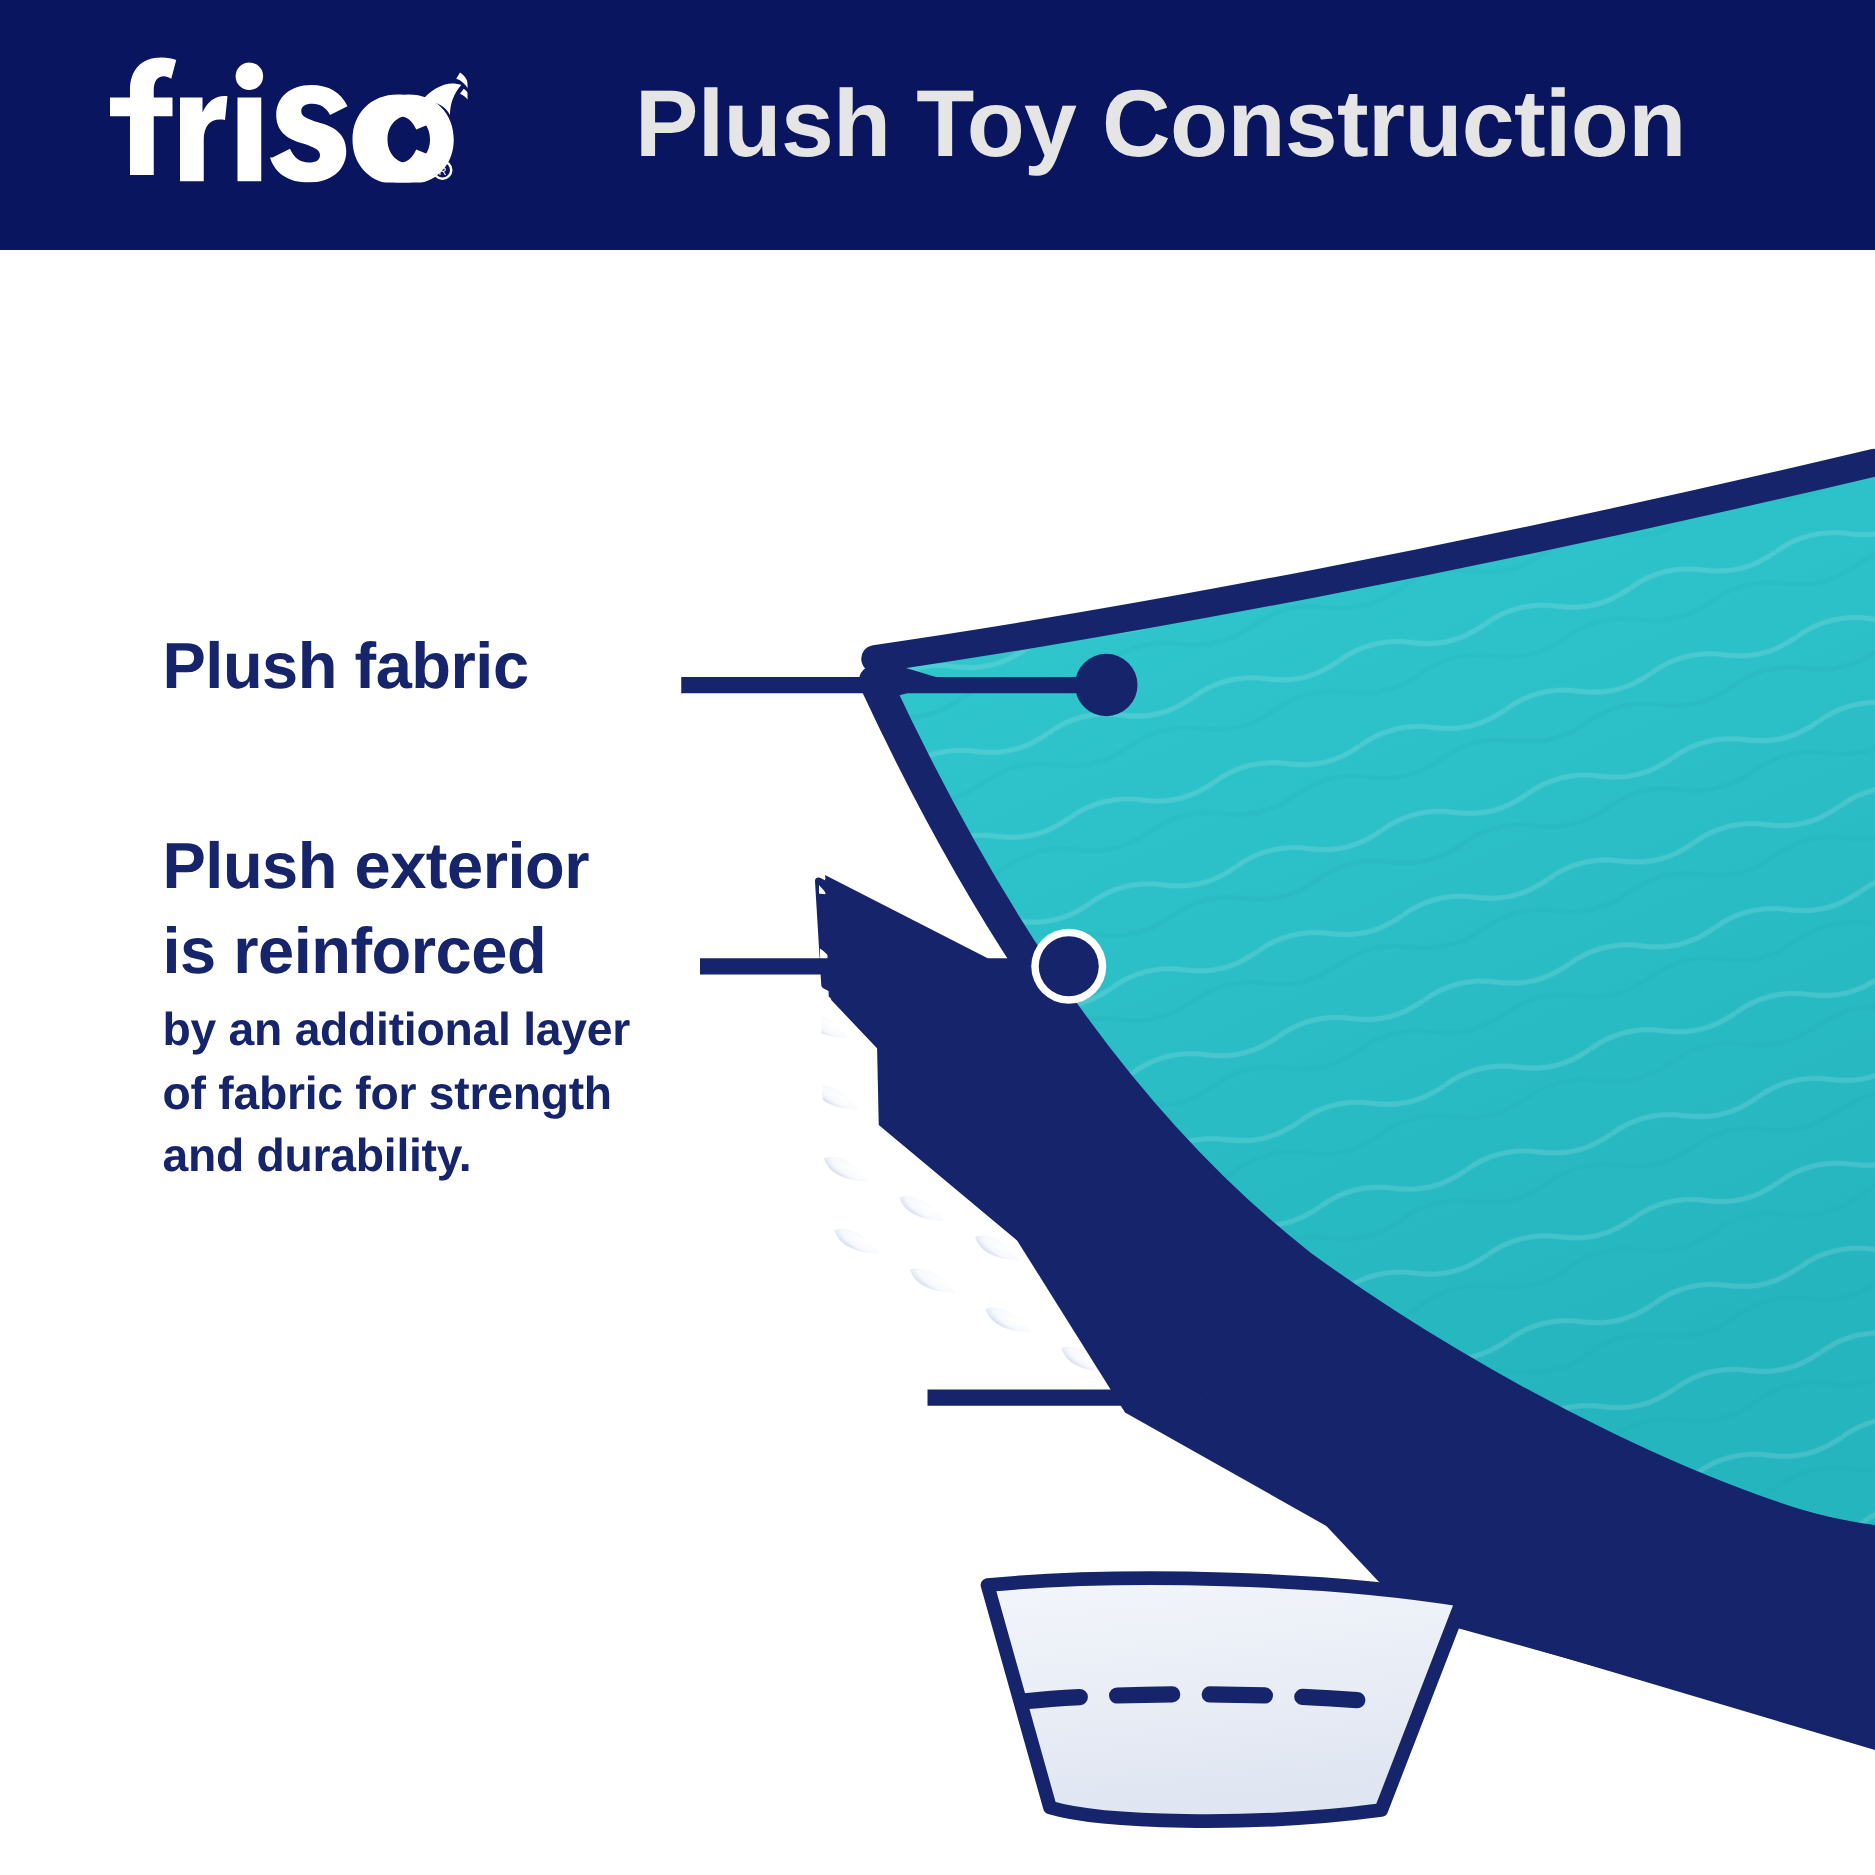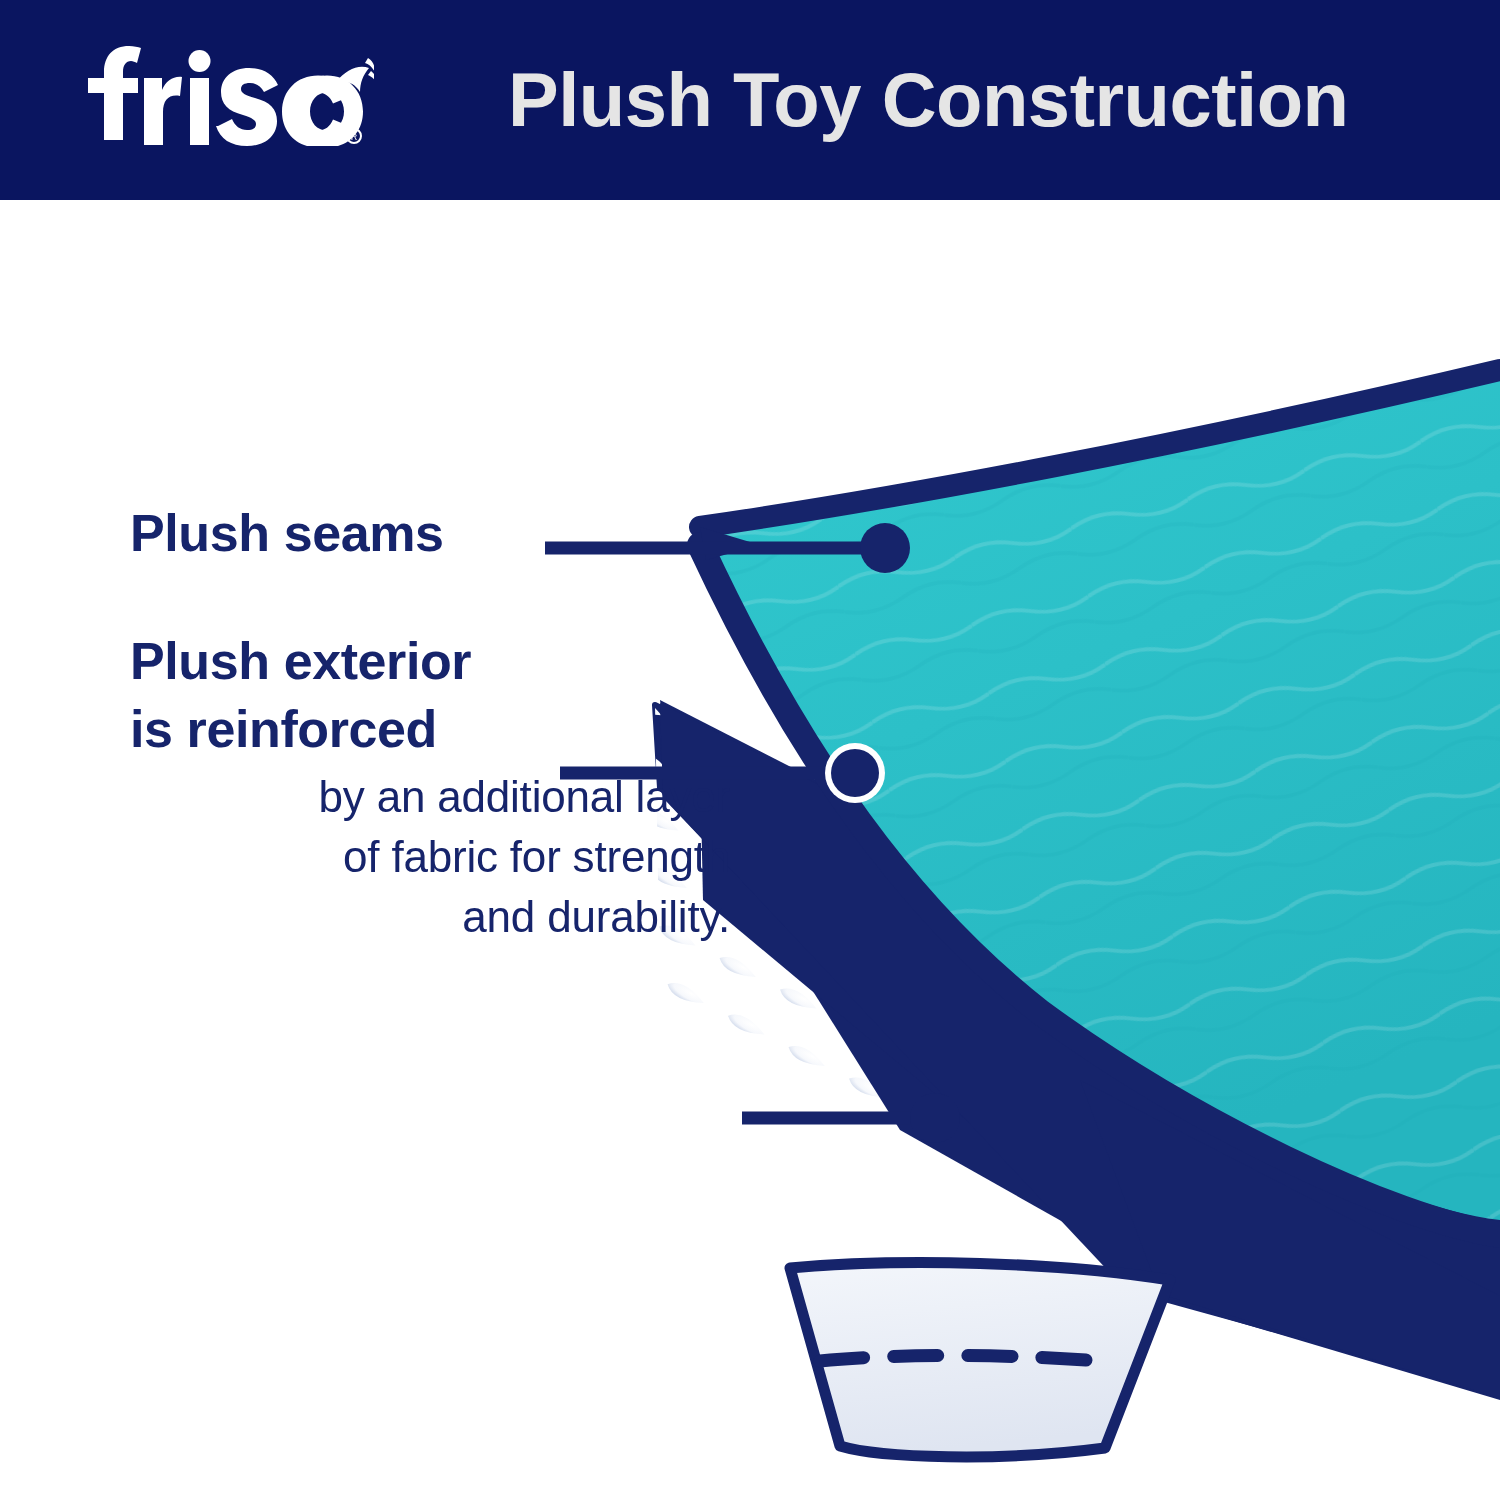--- a/index.html
+++ b/index.html
@@ -59,31 +59,30 @@
     color: #16246b;
   }
   .callout .head {
     font-size: 52px;
     font-weight: bold;
     line-height: 1.30;
     letter-spacing: -0.4px;
     white-space: pre-line;
   }
   .callout .body {
-    font-size: 44px;
-    font-weight: normal;
+    font-size: 37px;
+    font-weight: bold;
     line-height: 1.36;
     letter-spacing: -0.2px;
     white-space: pre-line;
     margin-top: 4px;
-    text-align: right;
   }
 
   #callout-plush-fabric { left: 130px; top: 500px; width: 430px; }
-  #callout-plush-exterior { left: 130px; top: 628px; width: 600px; }
+  #callout-plush-exterior { left: 130px; top: 660px; width: 600px; }
   #callout-reinforced-seams { left: 130px; top: 1068px; width: 680px; }
 </style>
 </head>
 <body>
 
 <div id="page">
 
   <div id="header-band">
 
     <div id="brand-logo">
@@ -362,21 +361,21 @@
 
         <g>
           <line x1="742" y1="918" x2="935" y2="918" stroke="#16246b" stroke-width="13"></line>
           <circle cx="935" cy="918" r="25" fill="#16246b"></circle>
         </g>
       </g>
     </svg>
   </div>
 
   <div class="callout" id="callout-plush-fabric">
-    <div class="head">Plush seams</div>
+    <div class="head">Plush fabric</div>
   </div>
 
   <div class="callout" id="callout-plush-exterior">
     <div class="head">Plush exterior
 is reinforced</div>
     <div class="body">by an additional layer
 of fabric for strength
 and durability.</div>
   </div>
 

